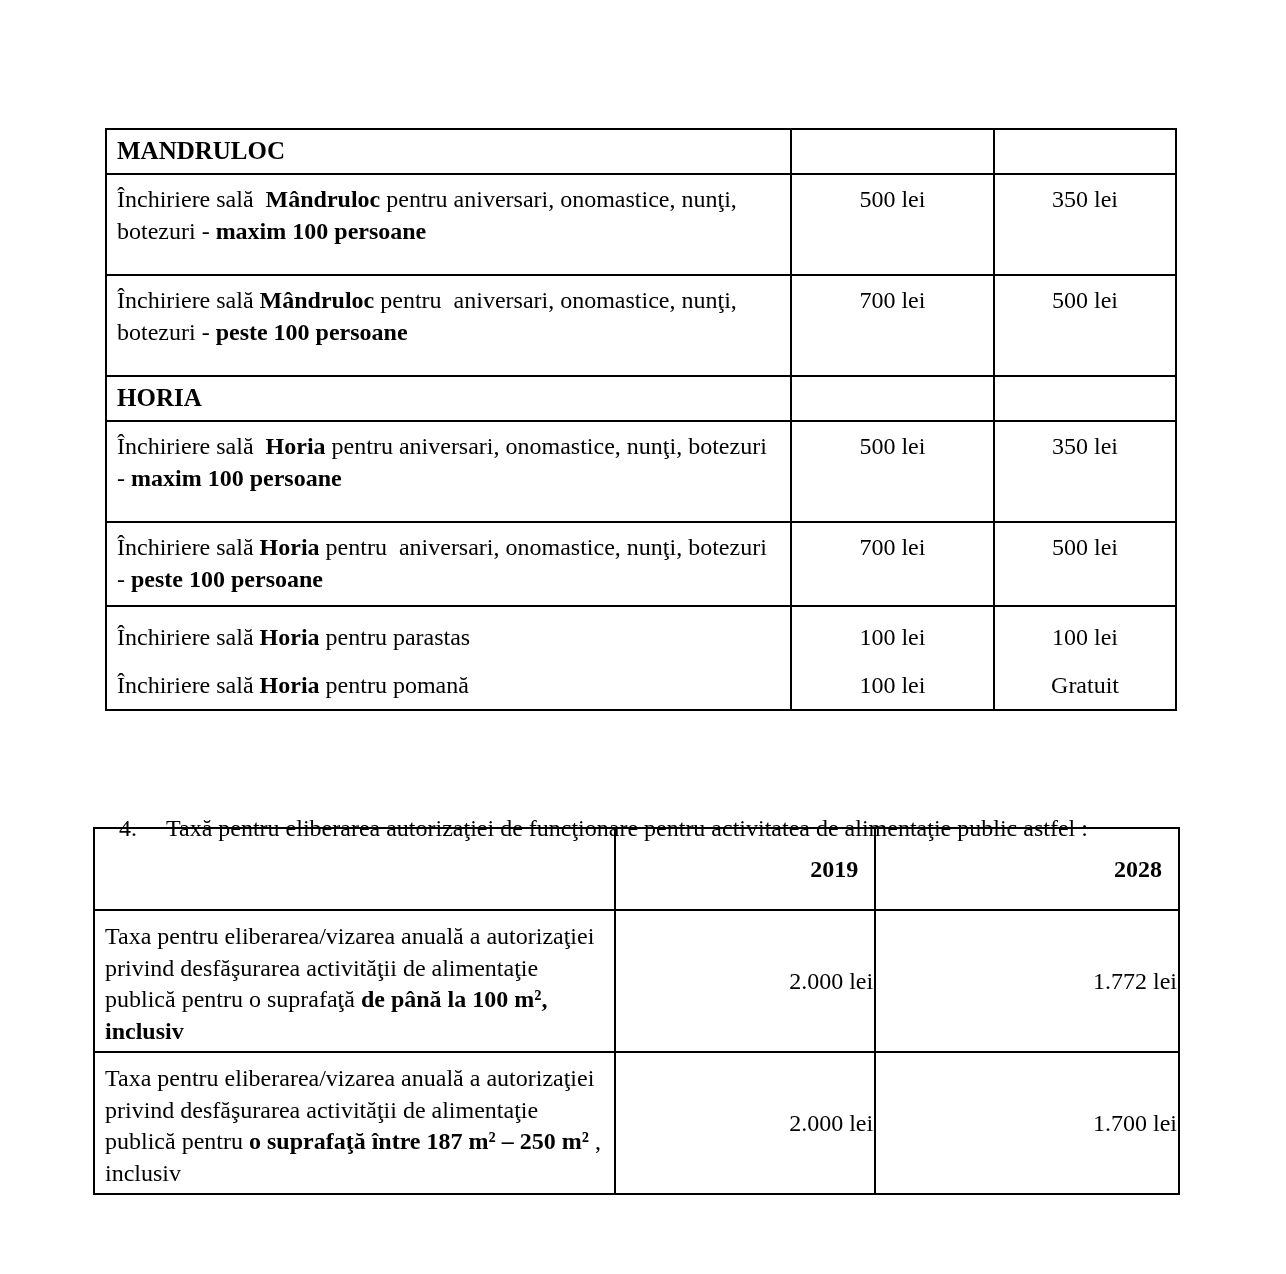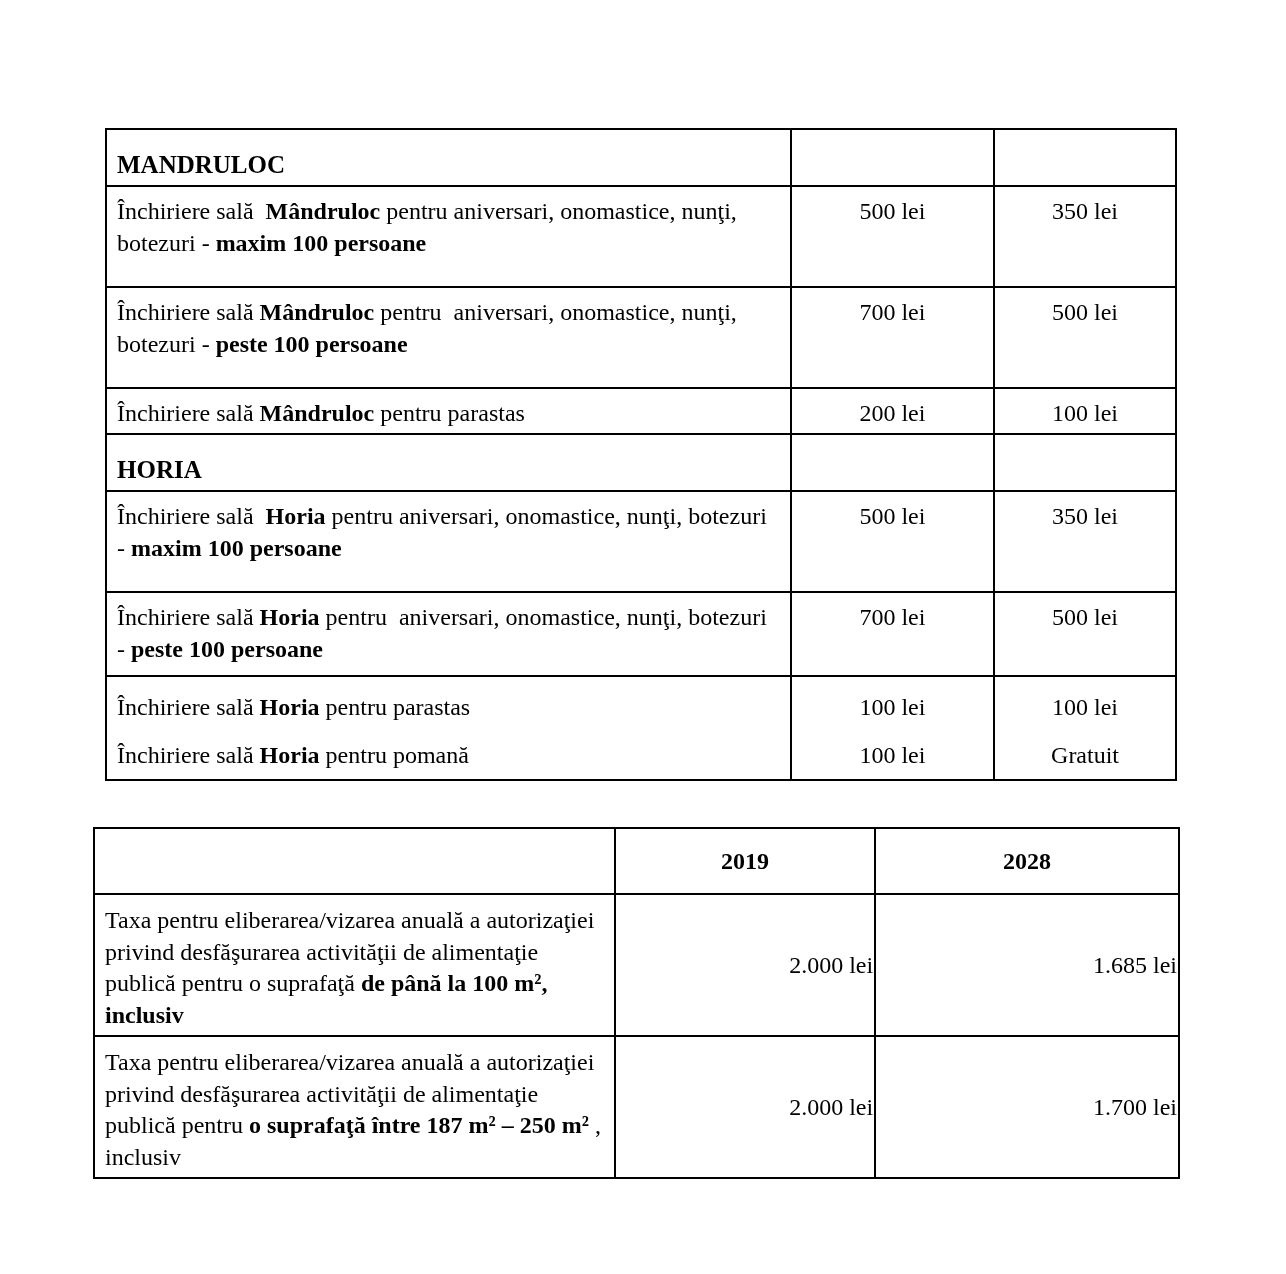--- a/index.html
+++ b/index.html
@@ -30,21 +30,21 @@
     text-align: left;
   }
   #table1 td.price {
     padding-top: 9px;
     text-align: center;
     line-height: 30px;
     border-radius: 13px;
   }
   #table1 tr.section td.desc {
     font-weight: bold;
-    padding-top: 19px;
+    padding-top: 5px;
     font-size: 25px;
   }
   .h45  { height: 45px;  }
   .h46  { height: 46px;  }
   .h52  { height: 52px;  }
   .h82  { height: 101px;  }
   .h84  { height: 84px;  }
   .h100 { height: 100px; }
   
   #table1 td.dual { padding: 0; }
@@ -71,24 +71,24 @@
 
   
   #table2 {
     position: absolute;
     left: 93px;
     top: 827px;
     width: 1087px;
   }
   #table2 td.head {
     height: 48px;
-    text-align: center;
+    text-align: right;
     vertical-align: middle;
     font-weight: bold;
-    padding: 8px;
+    padding: 16px;
   }
   #table2 td.desc {
     padding: 10px 12px 4px 10px;
     line-height: 31.5px;
     white-space: pre-wrap;
     text-align: left;
   }
   #table2 td.val {
     text-align: right;
     vertical-align: middle;
@@ -116,25 +116,20 @@
     <tr class="h82">
       <td class="desc"><span>Închiriere sală  </span><b>Mândruloc</b><span> pentru aniversari, onomastice, nunţi, botezuri - </span><b>maxim 100 persoane</b></td>
       <td class="price">500 lei</td>
       <td class="price">350 lei</td>
     </tr>
     <tr class="h82">
       <td class="desc"><span>Închiriere sală </span><b>Mândruloc</b><span> pentru  aniversari, onomastice, nunţi, botezuri - </span><b>peste 100 persoane</b></td>
       <td class="price">700 lei</td>
       <td class="price">500 lei</td>
     </tr>
-    <tr class="h46">
-      <td class="desc"><span>Închiriere sală </span><b>Mândruloc</b><span> pentru parastas</span></td>
-      <td class="price">200 lei</td>
-      <td class="price">100 lei</td>
-    </tr>
     <tr class="section h45">
       <td class="desc"><b>HORIA</b></td>
       <td class="price"></td>
       <td class="price"></td>
     </tr>
     <tr class="h82">
       <td class="desc"><span>Închiriere sală  </span><b>Horia</b><span> pentru aniversari, onomastice, nunţi, botezuri - </span><b>maxim 100 persoane</b></td>
       <td class="price">500 lei</td>
       <td class="price">350 lei</td>
     </tr>
@@ -153,37 +148,40 @@
         <div class="sub center">100 lei</div>
       </td>
       <td class="dual">
         <div class="sub center">100 lei</div>
         <div class="sub center">Gratuit</div>
       </td>
     </tr>
   </tbody>
     </table>
 
+  <div id="heading4">
+    <span class="num">4.</span><span>Taxă pentru eliberarea autorizaţiei de funcţionare pentru activitatea de alimentaţie public astfel :</span>
+  </div>
 
   <table id="table2">
     <colgroup>
       <col style="width:48%">
         <col style="width:24%">
         <col style="width:28%">
     </colgroup>
     <tbody>
         <tr>
       <td class="head"></td>
       <td class="head">2019</td>
       <td class="head">2028</td>
     </tr>
     <tr class="rh140">
       <td class="desc"><span>Taxa pentru eliberarea/vizarea anuală a autorizaţiei privind desfăşurarea activităţii de alimentaţie publică pentru o suprafaţă </span><b>de până la 100 m², inclusiv</b></td>
       <td class="val">2.000 lei</td>
-      <td class="val">1.685 lei</td>
+      <td class="val">1.772 lei</td>
     </tr>
     <tr class="rh138">
       <td class="desc"><span>Taxa pentru eliberarea/vizarea anuală a autorizaţiei privind desfăşurarea activităţii de alimentaţie publică pentru </span><b>o suprafaţă între 187 m² – 250 m²</b><span> , inclusiv</span></td>
       <td class="val">2.000 lei</td>
       <td class="val">1.700 lei</td>
     </tr>
   </tbody>
     </table>
 
 </div>

